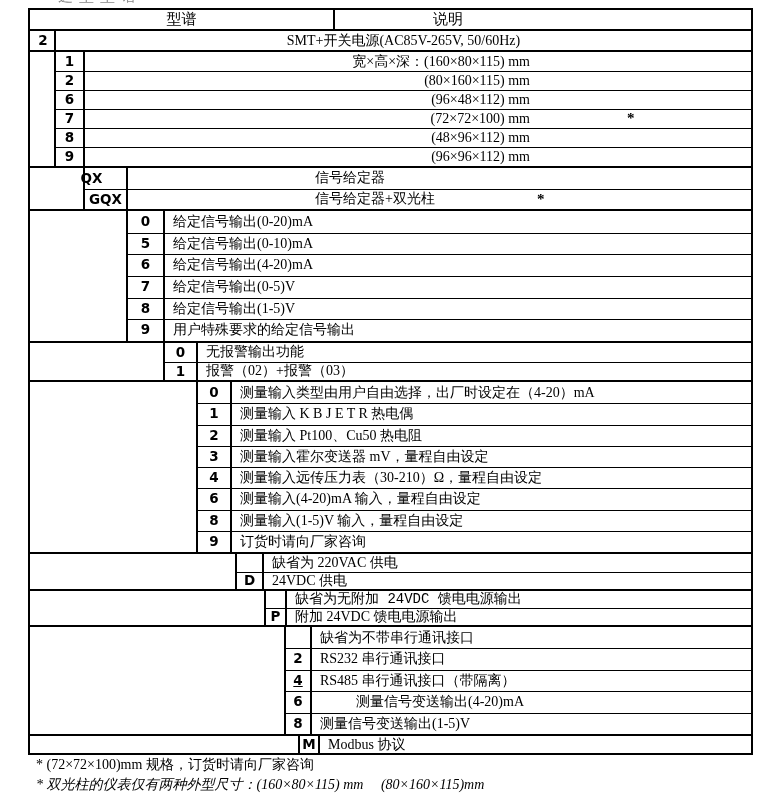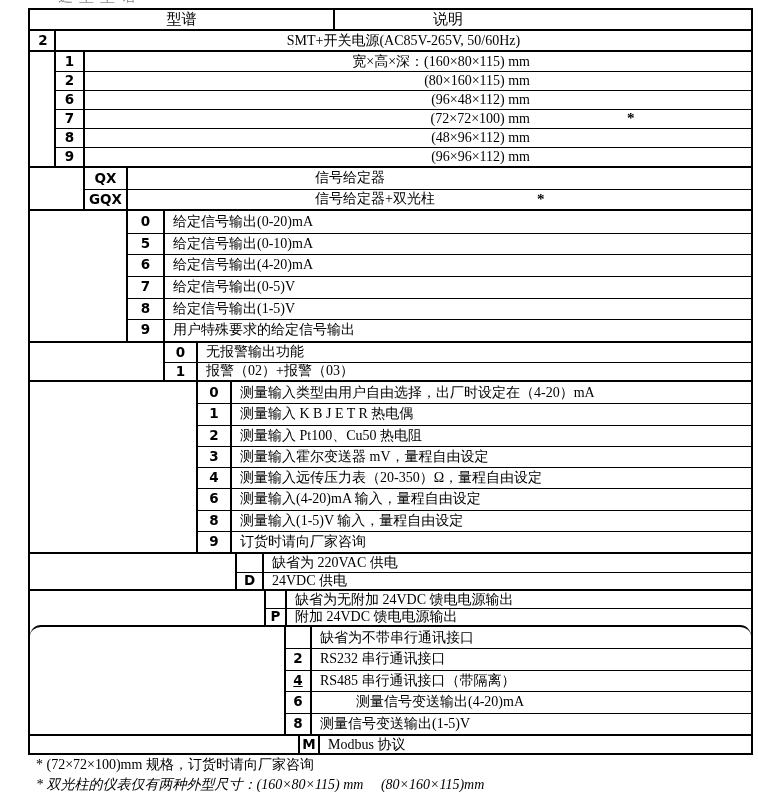--- a/index.html
+++ b/index.html
@@ -76,21 +76,21 @@
           <div class="rowline" style="left: 24px; top: 95px;"></div>
           <div class="row" style="top: 95px; height: 19px;">
             <div class="code" style="left: 26px; width: 27px; line-height: 19px;">9</div>
             <div class="desc" style="line-height: 19px; left: 55px; width: 445px; text-align: right;">(96×96×112) mm</div>
           </div>
         </div>
         <div class="grp" style="top: 156px; height: 43px;">
           <div class="vline" style="left: 53px;"></div>
           <div class="vline" style="left: 96px;"></div>
           <div class="row" style="top: 0px; height: 20.5px;">
-            <div class="code" style="left: 55px; width: 41px; line-height: 20.5px;">QX</div>
+            <div class="code" style="left: 41px; width: 41px; line-height: 20.5px;">QX</div>
             <div class="desc" style="line-height: 20.5px; left: 285px;">信号给定器</div>
           </div>
           <div class="rowline" style="left: 53px; top: 20.5px;"></div>
           <div class="row" style="top: 20.5px; height: 20.5px;">
             <div class="code" style="left: 55px; width: 41px; line-height: 20.5px;">GQX</div>
             <div class="desc" style="line-height: 20.5px; left: 285px;">信号给定器+双光柱</div>
             <div class="star" style="left: 507px; line-height: 20.5px;">*</div>
           </div>
         </div>
         <div class="grp" style="top: 199px; height: 132px;">
@@ -157,21 +157,21 @@
             <div class="desc" style="line-height: 21.25px; left: 210px;">测量输入 Pt100、Cu50 热电阻</div>
           </div>
           <div class="rowline" style="left: 166px; top: 63.75px;"></div>
           <div class="row" style="top: 63.75px; height: 21.25px;">
             <div class="code" style="left: 168px; width: 32px; line-height: 21.25px;">3</div>
             <div class="desc" style="line-height: 21.25px; left: 210px;">测量输入霍尔变送器 mV，量程自由设定</div>
           </div>
           <div class="rowline" style="left: 166px; top: 85px;"></div>
           <div class="row" style="top: 85px; height: 21.25px;">
             <div class="code" style="left: 168px; width: 32px; line-height: 21.25px;">4</div>
-            <div class="desc" style="line-height: 21.25px; left: 210px;">测量输入远传压力表（20-350）Ω，量程自由设定</div>
+            <div class="desc" style="line-height: 21.25px; left: 210px;">测量输入远传压力表（30-210）Ω，量程自由设定</div>
           </div>
           <div class="rowline" style="left: 166px; top: 106.25px;"></div>
           <div class="row" style="top: 106.25px; height: 21.25px;">
             <div class="code" style="left: 168px; width: 32px; line-height: 21.25px;">6</div>
             <div class="desc" style="line-height: 21.25px; left: 210px;">测量输入(4-20)mA 输入，量程自由设定</div>
           </div>
           <div class="rowline" style="left: 166px; top: 127.5px;"></div>
           <div class="row" style="top: 127.5px; height: 21.25px;">
             <div class="code" style="left: 168px; width: 32px; line-height: 21.25px;">8</div>
             <div class="desc" style="line-height: 21.25px; left: 210px;">测量输入(1-5)V 输入，量程自由设定</div>
@@ -193,29 +193,29 @@
           <div class="row" style="top: 17.5px; height: 17.5px;">
             <div class="code" style="left: 207px; width: 25px; line-height: 17.5px;">D</div>
             <div class="desc" style="line-height: 17.5px; left: 242px;">24VDC 供电</div>
           </div>
         </div>
         <div class="grp" style="top: 579px; height: 36px;">
           <div class="vline" style="left: 234px;"></div>
           <div class="vline" style="left: 255px;"></div>
           <div class="row" style="top: 0px; height: 17px;">
             <div class="code" style="left: 236px; width: 19px; line-height: 17px;"></div>
-            <div class="desc" style="line-height: 17px; left: 265px;">缺省为无附加 24VDC 馈电电源输出</div>
+            <div class="desc" style="line-height: 17px; left: 265px; font-family: Liberation Mono, monospace;">缺省为无附加 24VDC 馈电电源输出</div>
           </div>
           <div class="rowline" style="left: 234px; top: 17px;"></div>
           <div class="row" style="top: 17px; height: 17px;">
             <div class="code" style="left: 236px; width: 19px; line-height: 17px;">P</div>
             <div class="desc" style="line-height: 17px; left: 265px;">附加 24VDC 馈电电源输出</div>
           </div>
         </div>
-        <div class="grp" style="top: 615px; height: 109px; border-radius: 11px;">
+        <div class="grp" style="top: 615px; height: 109px;">
           <div class="vline" style="left: 254px;"></div>
           <div class="vline" style="left: 280px;"></div>
           <div class="row" style="top: 0px; height: 21.4px;">
             <div class="code" style="left: 256px; width: 24px; line-height: 21.4px;"></div>
             <div class="desc" style="line-height: 21.4px; left: 290px;">缺省为不带串行通讯接口</div>
           </div>
           <div class="rowline" style="left: 254px; top: 21.4px;"></div>
           <div class="row" style="top: 21.4px; height: 21.4px;">
             <div class="code" style="left: 256px; width: 24px; line-height: 21.4px;">2</div>
             <div class="desc" style="line-height: 21.4px; left: 290px;">RS232 串行通讯接口</div>

